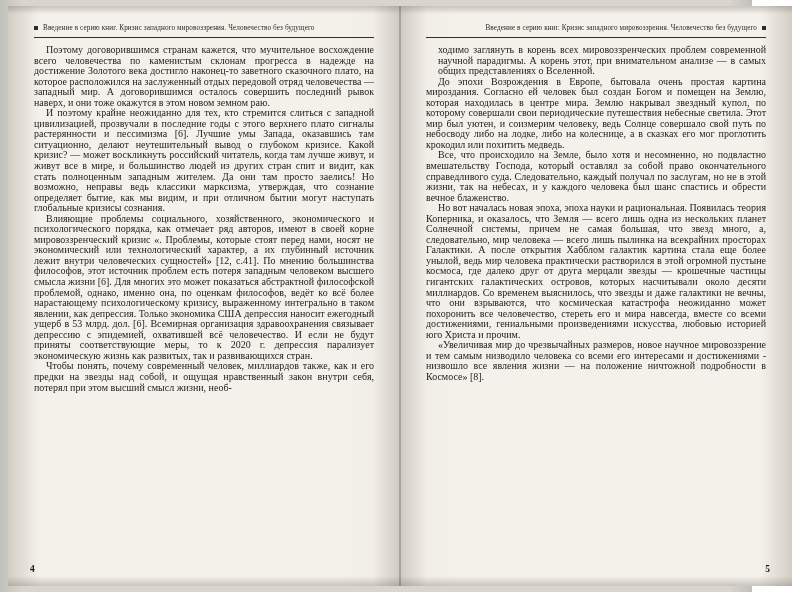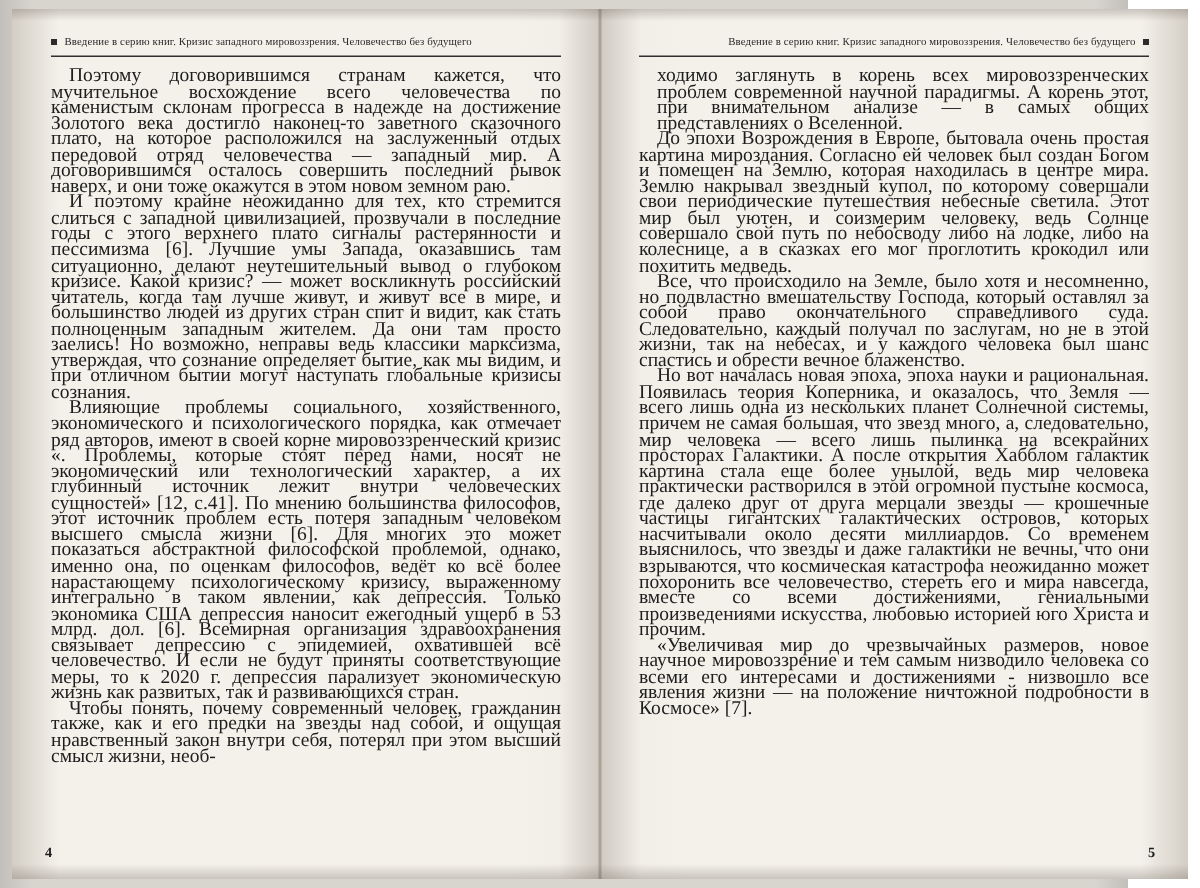--- a/index.html
+++ b/index.html
@@ -83,21 +83,21 @@
   }
   .rule {
     margin-top: 3px;
     border-top: 1px solid #2f2f2f;
     height: 0;
   }
   .col {
     margin-top: 7px;
     height: 520px;
     overflow: hidden;
-    font-size: 13px;
+    font-size: 10px;
     line-height: 10.55px;
     text-align: justify;
     text-justify: inter-word;
     color: #1d1d1d;
     hyphens: auto;
   }
   .col p {
     margin: 0;
     text-indent: 12px;
   }
@@ -133,37 +133,37 @@
     <div class="leaf left">
       <div class="running-head">
         <span class="head-sq"></span>
         <span>Введение в серию книг.  Кризис западного мировоззрения.  Человечество без будущего</span>
       </div>
       <div class="rule"></div>
       <div class="col">
         <p>Поэтому договорившимся странам кажется, что мучительное восхождение всего человечества по каменистым склонам прогресса в надежде на достижение Золотого века достигло наконец-то заветного сказочного плато, на которое расположился на заслуженный отдых передовой отряд человечества — западный мир. А договорившимся осталось совершить последний рывок наверх, и они тоже окажутся в этом новом земном раю.</p>
         <p>И поэтому крайне неожиданно для тех, кто стремится слиться с западной цивилизацией, прозвучали в последние годы с этого верхнего плато сигналы растерянности и пессимизма [6]. Лучшие умы Запада, оказавшись там ситуационно, делают неутешительный вывод о глубоком кризисе. Какой кризис? — может воскликнуть российский читатель, когда там лучше живут, и живут все в мире, и большинство людей из других стран спит и видит, как стать полноценным западным жителем. Да они там просто заелись! Но возможно, неправы ведь классики марксизма, утверждая, что сознание определяет бытие, как мы видим, и при отличном бытии могут наступать глобальные кризисы сознания.</p>
         <p>Влияющие проблемы социального, хозяйственного, экономического и психологического порядка, как отмечает ряд авторов, имеют в своей корне мировоззренческий кризис «. Проблемы, которые стоят перед нами, носят не экономический или технологический характер, а их глубинный источник лежит внутри человеческих сущностей» [12, с.41]. По мнению большинства философов, этот источник проблем есть потеря западным человеком высшего смысла жизни [6]. Для многих это может показаться абстрактной философской проблемой, однако, именно она, по оценкам философов, ведёт ко всё более нарастающему психологическому кризису, выраженному интегрально в таком явлении, как депрессия. Только экономика США депрессия наносит ежегодный ущерб в 53 млрд. дол. [6]. Всемирная организация здравоохранения связывает депрессию с эпидемией, охватившей всё человечество. И если не будут приняты соответствующие меры, то к 2020 г. депрессия парализует экономическую жизнь как развитых, так и развивающихся стран.</p>
-        <p>Чтобы понять, почему современный человек, гражданин также, как и его предки на звезды над собой, и ощущая нравственный закон внутри себя, потерял при этом высший смысл жизни, необ-</p>
+        <p>Чтобы понять, почему современный человек, миллиардов также, как и его предки на звезды над собой, и ощущая нравственный закон внутри себя, потерял при этом высший смысл жизни, необ-</p>
       </div>
       <div class="footer">4</div>
     </div>
 
     <div class="leaf right">
       <div class="running-head">
         <span>Введение в серию книг.  Кризис западного мировоззрения.  Человечество без будущего</span>
         <span class="head-sq"></span>
       </div>
       <div class="rule"></div>
       <div class="col">
         <p class="noindent">ходимо заглянуть в корень всех мировоззренческих проблем современной научной парадигмы. А корень этот, при внимательном анализе — в самых общих представлениях о Вселенной.</p>
         <p>До эпохи Возрождения в Европе, бытовала очень простая картина мироздания. Согласно ей человек был создан Богом и помещен на Землю, которая находилась в центре мира. Землю накрывал звездный купол, по которому совершали свои периодические путешествия небесные светила. Этот мир был уютен, и соизмерим человеку, ведь Солнце совершало свой путь по небосводу либо на лодке, либо на колеснице, а в сказках его мог проглотить крокодил или похитить медведь.</p>
         <p>Все, что происходило на Земле, было хотя и несомненно, но подвластно вмешательству Господа, который оставлял за собой право окончательного справедливого суда. Следовательно, каждый получал по заслугам, но не в этой жизни, так на небесах, и у каждого человека был шанс спастись и обрести вечное блаженство.</p>
         <p>Но вот началась новая эпоха, эпоха науки и рациональная. Появилась теория Коперника, и оказалось, что Земля — всего лишь одна из нескольких планет Солнечной системы, причем не самая большая, что звезд много, а, следовательно, мир человека — всего лишь пылинка на всекрайних просторах Галактики. А после открытия Хабблом галактик картина стала еще более унылой, ведь мир человека практически растворился в этой огромной пустыне космоса, где далеко друг от друга мерцали звезды — крошечные частицы гигантских галактических островов, которых насчитывали около десяти миллиардов. Со временем выяснилось, что звезды и даже галактики не вечны, что они взрываются, что космическая катастрофа неожиданно может похоронить все человечество, стереть его и мира навсегда, вместе со всеми достижениями, гениальными произведениями искусства, любовью историей юго Христа и прочим.</p>
-        <p>«Увеличивая мир до чрезвычайных размеров, новое научное мировоззрение и тем самым низводило человека со всеми его интересами и достижениями - низвошло все явления жизни — на положение ничтожной подробности в Космосе» [7].</p>
+        <p>«Увеличивая мир до чрезвычайных размеров, новое научное мировоззрение и тем самым низводило человека со всеми его интересами и достижениями - низвошло все явления жизни — на положение ничтожной подробности в Космосе» [8].</p>
       </div>
       <div class="footer">5</div>
     </div>
 
     <div class="gutter"></div>
     <div class="edge-shadow-top"></div>
     <div class="edge-shadow-bottom"></div>
   </div>
 </div>
 

